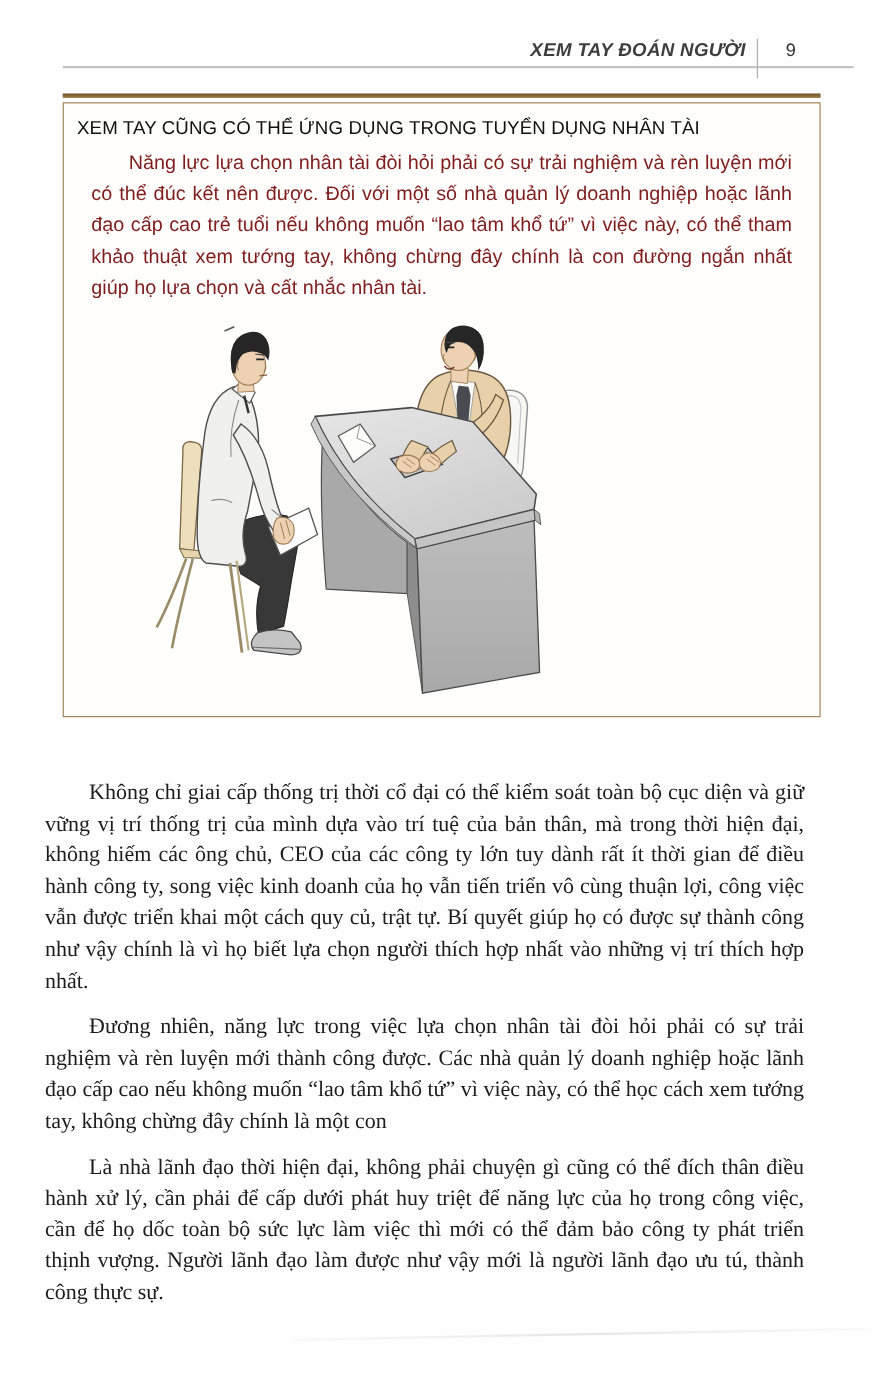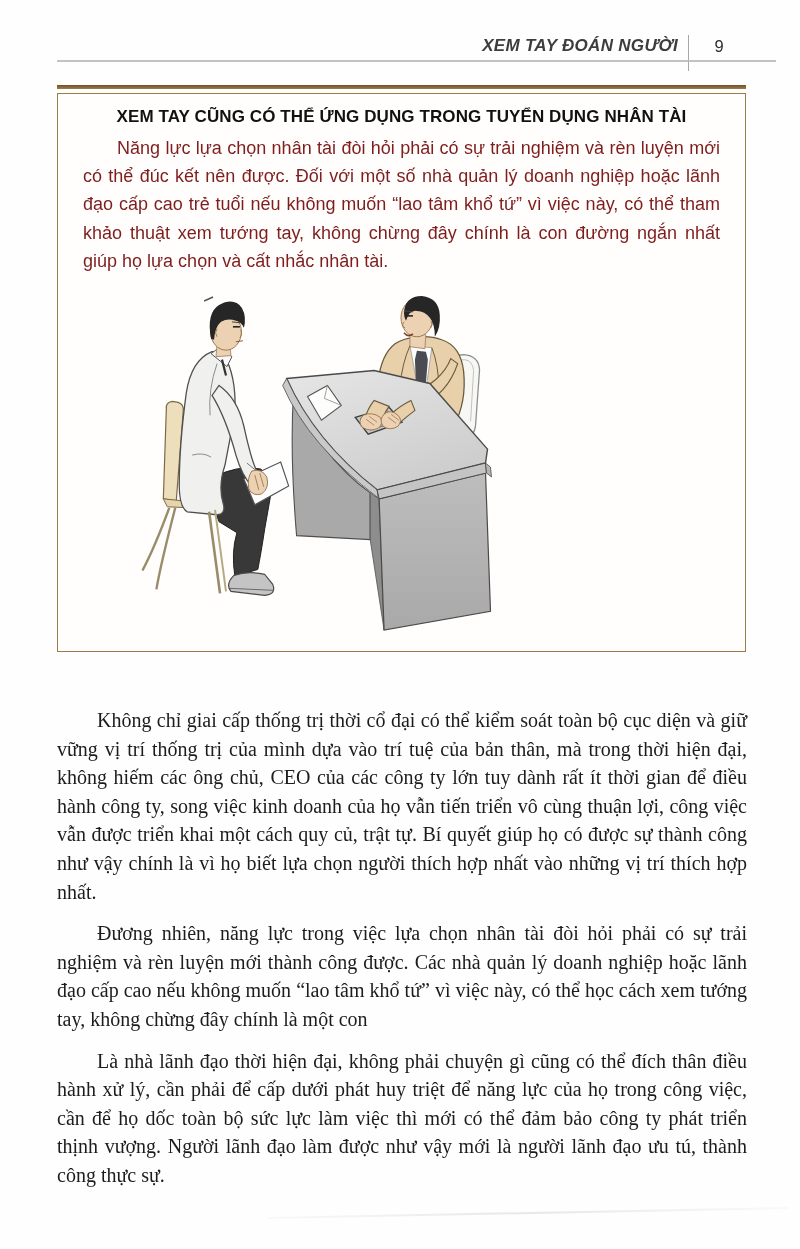--- a/index.html
+++ b/index.html
@@ -23,33 +23,33 @@
   .header-rule{position:absolute;top:60px;left:57px;width:719px;height:1.5px;background:#b9b9b9;opacity:.85;}
 
   
   .callout-toprule{position:absolute;top:85px;left:57px;width:689px;height:3.5px;
     background:linear-gradient(#6f5227,#a07c48);}
   .callout{
     position:absolute;top:93px;left:57px;width:689px;height:559px;box-sizing:border-box;
     border:1.5px solid #9b7b4c;background:#fffefd;
   }
   .callout-title{
-    margin:13px 12px 7px;text-align:center;
-    font-size:17px;font-weight:bold;color:#111;letter-spacing:.1px;
+    margin:13px 12px 7px;text-align:left;
+    font-size:17px;font-weight:normal;color:#111;letter-spacing:.1px;
     font-family:"Liberation Sans",sans-serif;
   }
   .callout-body{
     margin:2px 25px 0;text-align:justify;text-indent:34px;
     font-size:18px;line-height:28.2px;color:#7f1d1d;
     font-family:"Liberation Sans",sans-serif;
   }
   .illustration{display:block;position:absolute;left:1px;bottom:1px;width:684px;height:356px;}
 
   
-  .bodytext{position:absolute;top:706px;left:57px;width:690px;}
+  .bodytext{position:absolute;top:706px;left:41px;width:690px;}
   .bodytext p{
     margin:0 0 13px;text-align:justify;text-indent:40px;
     font-family:"Liberation Serif","DejaVu Serif",serif;
     font-size:20px;line-height:28.6px;color:#1c1c1c;
   }
   .scan-artifact{
     position:absolute;top:1212px;left:268px;width:520px;height:1.5px;
     transform:rotate(-1.1deg);
     background:linear-gradient(to right,rgba(0,0,0,.02),rgba(0,0,0,.09),rgba(0,0,0,.02));
   }

